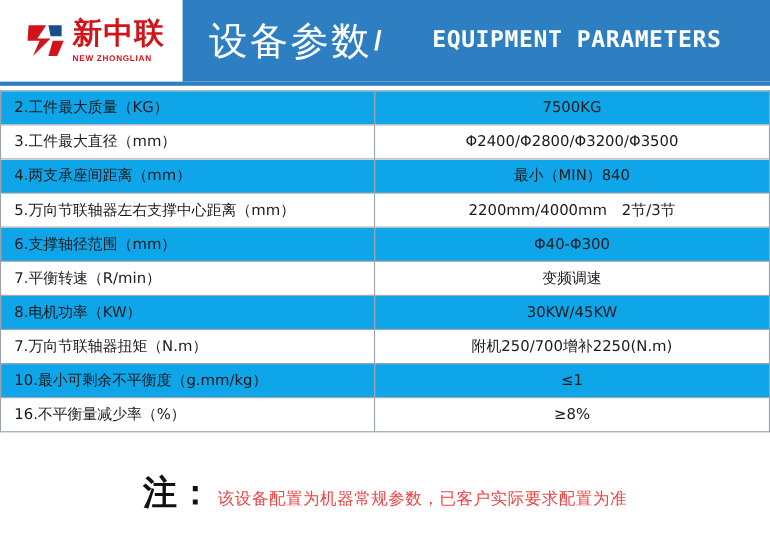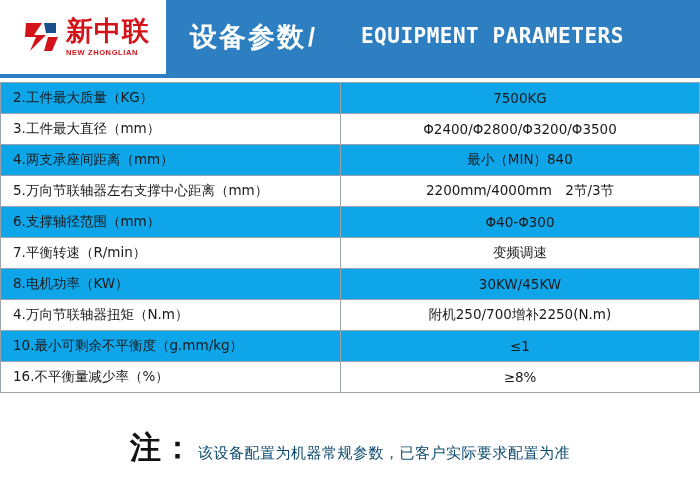--- a/index.html
+++ b/index.html
@@ -65,22 +65,22 @@
   .title-bar {
     flex: 1;
     background: #2e7fc1;
     display: flex;
     align-items: center;
     padding-left: 24px;
     color: #ffffff;
   }
   .title-cn {
     font-family: "DejaVu Sans", sans-serif;
-    font-size: 27px;
-    font-weight: bold;
+    font-size: 35px;
+    font-weight: normal;
     letter-spacing: 2px;
   }
   .title-sep {
     font-size: 25px;
     font-weight: bold;
     margin: 0 2px;
   }
   .title-en {
     font-family: "DejaVu Sans Mono", monospace;
     font-size: 21px;
@@ -130,21 +130,21 @@
     font-family: "DejaVu Sans", sans-serif;
     font-size: 31px;
     font-weight: bold;
     color: #111;
     letter-spacing: 1px;
     margin-right: 4px;
   }
   .note-text {
     font-family: Liberation Sans, sans-serif;
     font-size: 15px;
-    color: #0c4a6e;
+    color: #ef4444;
     letter-spacing: 0.5px;
   }
 </style>
 </head>
 <body>
 
 <div class="page">
 
   <div class="header">
     <div class="logo-box">
@@ -191,21 +191,21 @@
         </tr>
         <tr class="row-odd">
           <td class="label">7.平衡转速（R/min）</td>
           <td class="value">变频调速</td>
         </tr>
         <tr class="row-even">
           <td class="label">8.电机功率（KW）</td>
           <td class="value">30KW/45KW</td>
         </tr>
         <tr class="row-odd">
-          <td class="label">4.万向节联轴器扭矩（N.m）</td>
+          <td class="label">7.万向节联轴器扭矩（N.m）</td>
           <td class="value">附机250/700增补2250(N.m)</td>
         </tr>
         <tr class="row-even">
           <td class="label">10.最小可剩余不平衡度（g.mm/kg）</td>
           <td class="value">≤1</td>
         </tr>
         <tr class="row-odd">
           <td class="label">16.不平衡量减少率（%）</td>
           <td class="value">≥8%</td>
         </tr>

